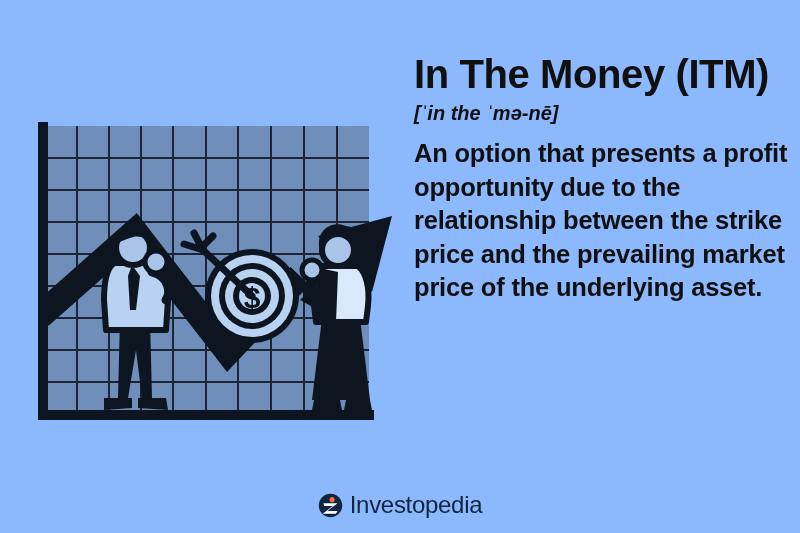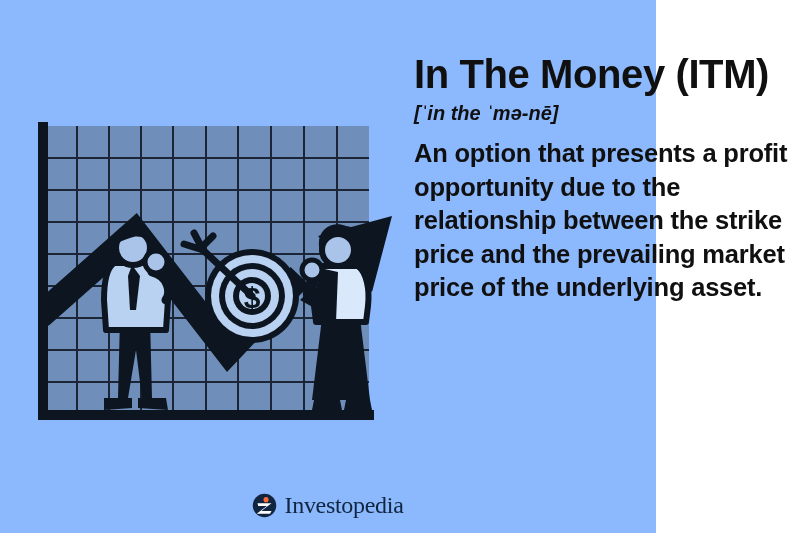--- a/index.html
+++ b/index.html
@@ -7,21 +7,21 @@
     padding: 0;
   }
   body {
     width: 800px;
     height: 533px;
     overflow: hidden;
     font-family: "Liberation Sans", sans-serif;
   }
   #card {
     position: relative;
-    width: 656px;
+    width: 800px;
     height: 533px;
     background: #8cb8fd;
     box-sizing: border-box;
   }
 
   
   #illustration {
     position: absolute;
     left: 0px;
     top: 0px;
@@ -80,21 +80,20 @@
   #brand-mark {
     width: 25px;
     height: 25px;
     display: block;
   }
   #brand-name {
     font-size: 24px;
     font-weight: 500;
     color: #10253f;
     letter-spacing: -0.3px;
-    font-family: Liberation Serif, serif;
   }
 </style>
 </head>
 <body>
 
 <div id="card">
 
   <div id="illustration">
     <svg viewBox="0 0 400 470" xmlns="http://www.w3.org/2000/svg" aria-hidden="true">
       <defs>

